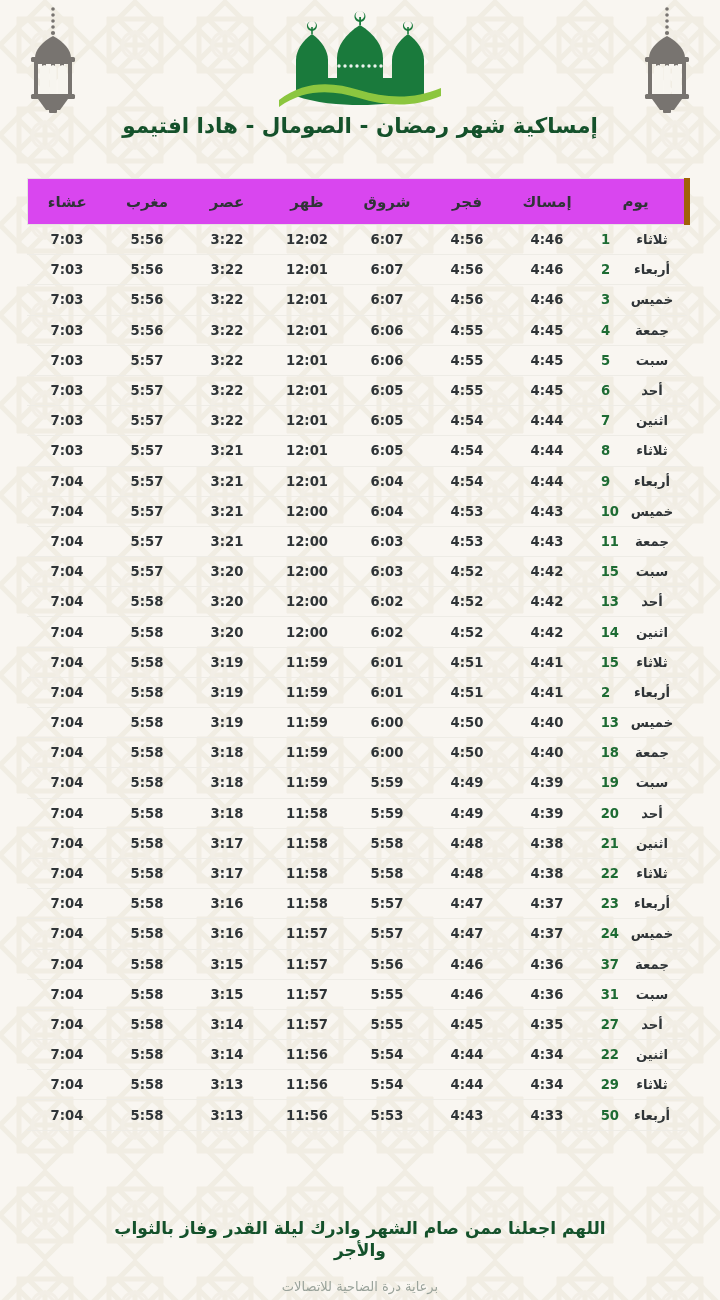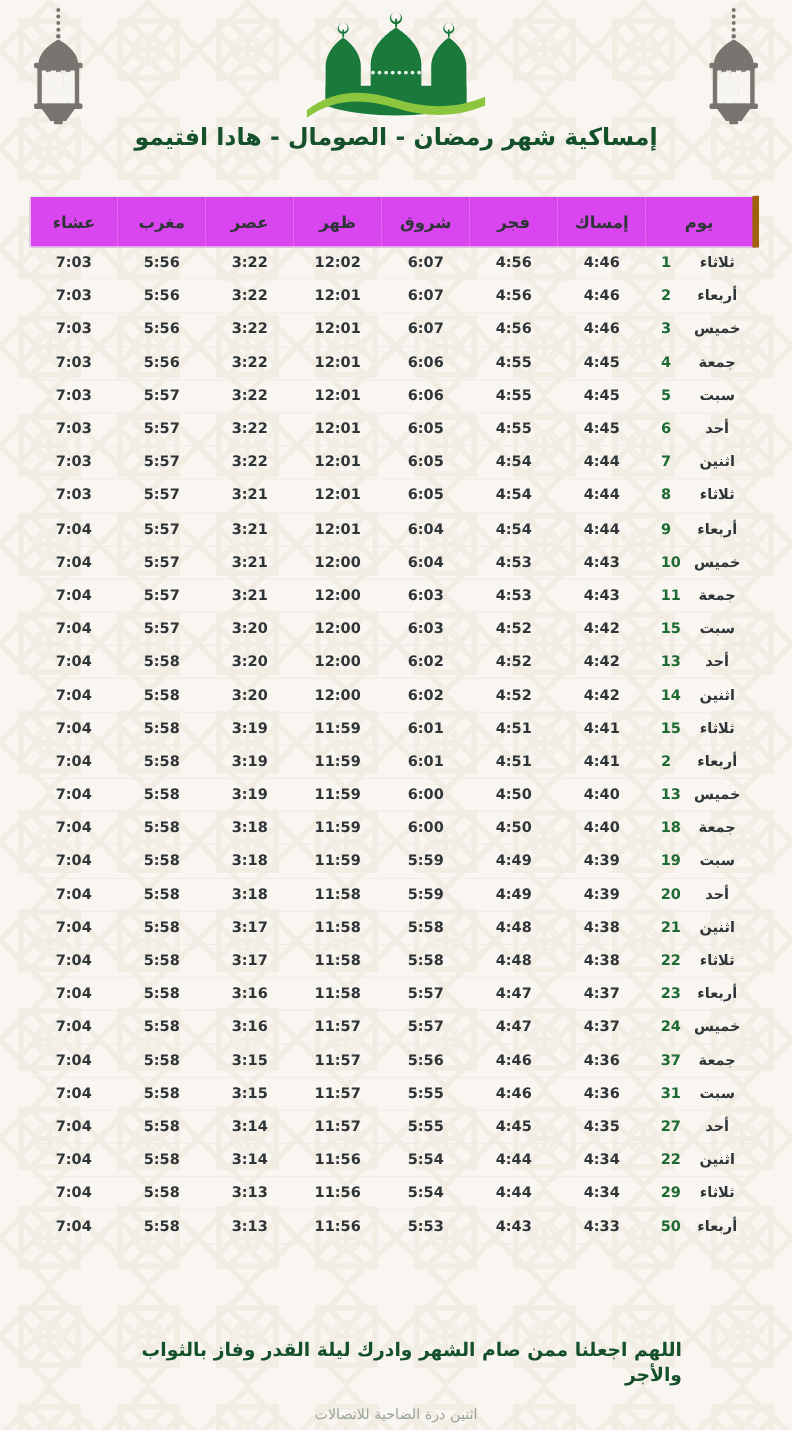--- a/index.html
+++ b/index.html
@@ -139,21 +139,20 @@
     left:0; right:0;
     text-align:center;
   }
   .dua {
     font-size:17px;
     font-weight:bold;
     color:#14512b;
     line-height:1.28;
     width:520px;
     margin:0 auto;
-    text-align:right;
   }
   .sponsor {
     margin-top:17px;
     font-size:13px;
     font-weight:normal;
     color:#9aa39b;
     letter-spacing:0.4px;
   }
 </style>
 </head>
@@ -740,16 +739,16 @@
             <td>3:13</td>
             <td>5:58</td>
             <td>7:04</td>
           </tr>
         </tbody>
     </table>
   </div>
 
   <div class="footer">
     <div class="dua">اللهم اجعلنا ممن صام الشهر وادرك ليلة القدر وفاز بالثواب والأجر</div>
-    <div class="sponsor">اثنين درة الضاحية للاتصالات</div>
+    <div class="sponsor">برعاية درة الضاحية للاتصالات</div>
   </div>
 
 </div>
 
 </body></html>

